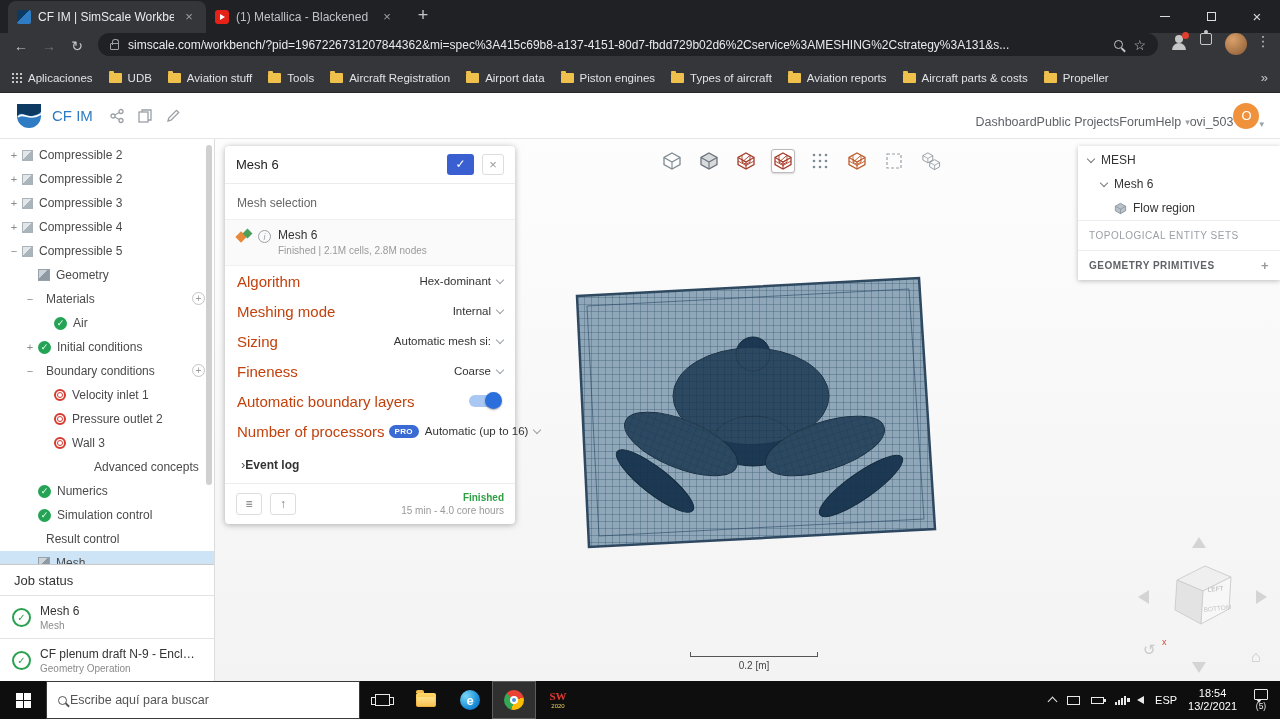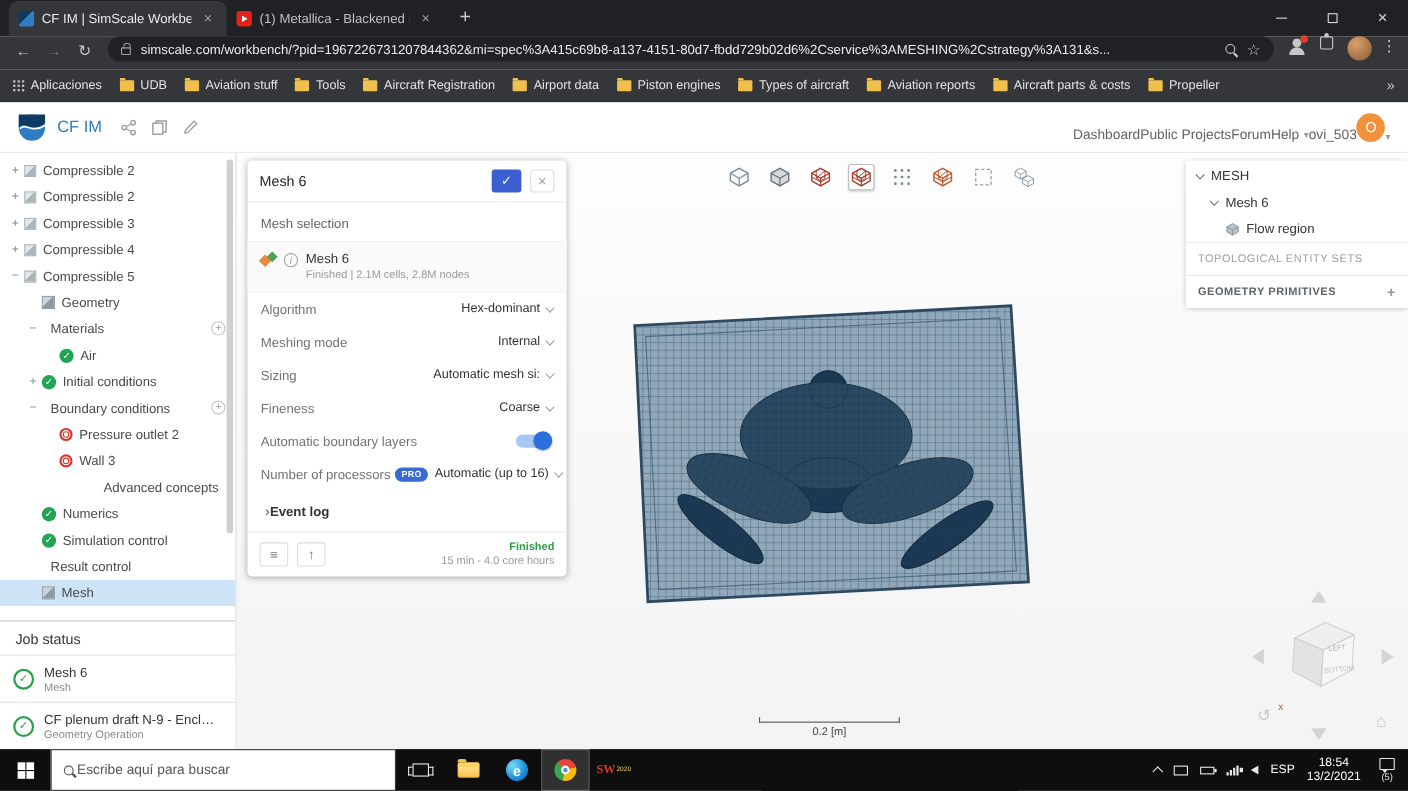--- a/index.html
+++ b/index.html
@@ -104,21 +104,21 @@
 .sp-section-label{font-size:12px;color:#666;padding:12px 12px 9px}
 .sp-mesh-item{background:#fafafa;border-top:1px solid #f0f0f0;border-bottom:1px solid #f0f0f0;padding:8px 12px 9px;display:flex;gap:7px}
 .ic-meshsel{width:14px;height:13px;position:relative;flex:none;margin-top:2px}
 .ic-meshsel::before{content:"";position:absolute;left:0;top:3px;width:8px;height:8px;background:#e8883a;transform:rotate(45deg)}
 .ic-meshsel::after{content:"";position:absolute;right:0;top:0;width:7px;height:7px;background:#4ca05a;transform:rotate(45deg)}
 .ic-info{width:13px;height:13px;border:1px solid #9aa0a6;border-radius:50%;color:#9aa0a6;font-size:9px;line-height:12px;text-align:center;flex:none;margin-top:2px;font-style:italic}
 .ic-info::before{content:"i"}
 .mi-name{font-size:12px;color:#333}
 .mi-status{font-size:10px;color:#9a9a9a;margin-top:3px}
 .s-row{height:30px;display:flex;align-items:center;padding:0 12px}
-.s-label{flex:1;font-size:12px;color:#737373;white-space:nowrap}
+.s-label{flex:1;font-size:15px;color:#c2410c;white-space:nowrap}
 .s-value{display:flex;align-items:center;gap:6px;font-size:11.5px;color:#333;white-space:nowrap}
 .chev{width:6px;height:6px;border-right:1.5px solid #9aa0a6;border-bottom:1.5px solid #9aa0a6;transform:rotate(45deg);margin-top:-3px;flex:none}
 .toggle{width:30px;height:12px;border-radius:7px;background:#a9c7f3;position:relative;flex:none;margin-right:4px}
 .toggle::after{content:"";position:absolute;right:-3px;top:-3px;width:17px;height:17px;border-radius:50%;background:#2a6fdb;box-shadow:0 1px 2px rgba(0,0,0,.35)}
 .badge-pro{background:#3a6ad4;color:#fff;font-size:8px;font-weight:bold;padding:2px 6px;border-radius:8px;margin:0 6px 0 4px;letter-spacing:.3px}
 .event-log{padding:11px 16px;font-size:12px;color:#333;font-weight:bold;display:flex;align-items:center;}
 .el-chev{color:#555;font-weight:normal;font-size:13px}.el-chev::before{content:"›"}
 .sp-footer{border-top:1px solid #ececec;padding:8px 11px;display:flex;align-items:center}
 .f-btn{width:26px;height:22px;border:1px solid #ddd;border-radius:3px;color:#777;font-size:12px;line-height:20px;text-align:center;margin-right:8px}
 .f-status{margin-left:auto;text-align:right}
@@ -169,21 +169,21 @@
 .tb-taskview{width:15px;height:12px;border:1px solid #e8e8e8;position:relative}
 .tb-taskview::before{content:"";position:absolute;left:-5px;top:2px;width:3px;height:6px;border:1px solid #e8e8e8;border-right:none}
 .tb-taskview::after{content:"";position:absolute;right:-5px;top:2px;width:3px;height:6px;border:1px solid #e8e8e8;border-left:none}
 .tb-folder{width:20px;height:14px;background:linear-gradient(#ffd968,#f0ad38);border-radius:2px;position:relative}
 .tb-folder::before{content:"";position:absolute;top:-3px;left:0;width:8px;height:3px;background:#f3c04b;border-radius:2px 2px 0 0}
 .tb-folder::after{content:"";position:absolute;left:1px;right:1px;top:4px;bottom:1px;background:linear-gradient(#ffe28a,#f8c455);border-radius:1px}
 .tb-edge{width:20px;height:20px;border-radius:50%;background:radial-gradient(circle at 30% 30%,#7ad8f7,#1d8fd8 60%,#0b62b8);color:#fff;font-weight:bold;font-size:13px;display:flex;align-items:center;justify-content:center}
 .tb-edge::before{content:"e"}
 .tb-chrome{width:20px;height:20px;border-radius:50%;background:conic-gradient(from -45deg,#ea4335 0 120deg,#fbbc05 0 240deg,#34a853 0 360deg);display:flex;align-items:center;justify-content:center}
 .chrome-dot{width:8px;height:8px;border-radius:50%;background:#4a90e2;border:2px solid #fff}
-.tb-sw{display:flex;align-items:center;line-height:1;gap:1px}
+.tb-sw{display:flex;flex-direction:column;align-items:center;line-height:1;gap:1px}
 .sw-text{color:#e0392f;font-weight:bold;font-size:11px;font-family:"Liberation Serif",serif}
 .sw-year{font-size:6px;color:#f0d060}
 .tray{margin-left:auto;display:flex;align-items:center;gap:11px;padding-right:6px;font-size:11px}
 .ic-up{width:7px;height:7px;border-left:1.5px solid #e8e8e8;border-top:1.5px solid #e8e8e8;transform:rotate(45deg);margin-top:3px}
 .ic-disp{width:13px;height:9px;border:1px solid #e8e8e8}
 .ic-batt{width:13px;height:7px;border:1px solid #e8e8e8;position:relative}
 .ic-batt::after{content:"";position:absolute;right:-3px;top:1px;width:2px;height:3px;background:#e8e8e8}
 .ic-net{display:flex;align-items:flex-end;gap:1px}
 .ic-net i{width:2px;background:#e8e8e8;display:block}
 .ic-net i:nth-child(1){height:3px}.ic-net i:nth-child(2){height:5px}.ic-net i:nth-child(3){height:7px}.ic-net i:nth-child(4){height:9px}
@@ -500,20 +500,25 @@
           </div>
           <div class="tree-row" style="padding-left: 24px;">
             <span class="exp">−</span>
             <span class="t-ic ic-none"></span>
             <span class="t-label">Boundary conditions</span>
             <span class="add-btn">+</span>
           </div>
           <div class="tree-row" style="padding-left: 40px;">
             <span class="exp"></span>
             <span class="t-ic ic-bc"></span>
+            <span class="t-label">Velocity inlet 1</span>
+          </div>
+          <div class="tree-row" style="padding-left: 40px;">
+            <span class="exp"></span>
+            <span class="t-ic ic-bc"></span>
             <span class="t-label">Pressure outlet 2</span>
           </div>
           <div class="tree-row" style="padding-left: 40px;">
             <span class="exp"></span>
             <span class="t-ic ic-bc"></span>
             <span class="t-label">Wall 3</span>
           </div>
           <div class="tree-row" style="padding-left: 24px; margin-left: 48px;">
             <span class="exp"></span>
             <span class="t-ic ic-none"></span>

